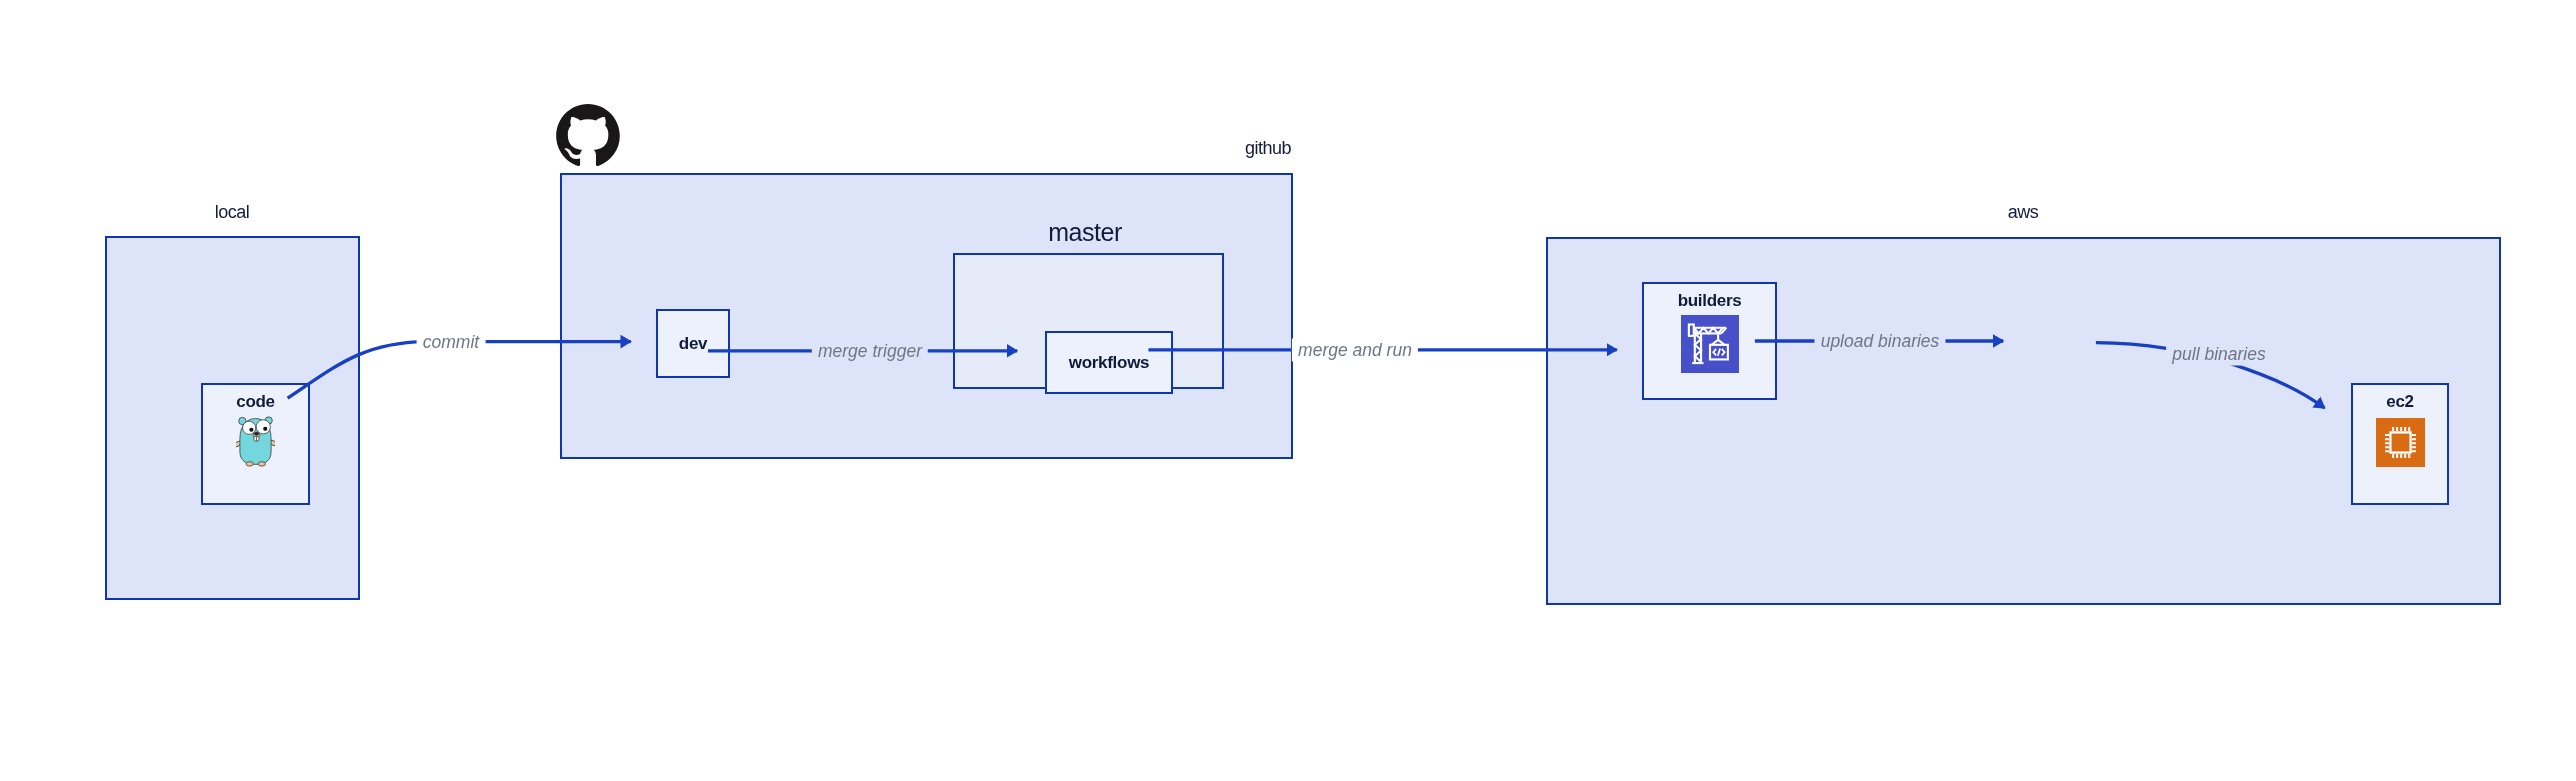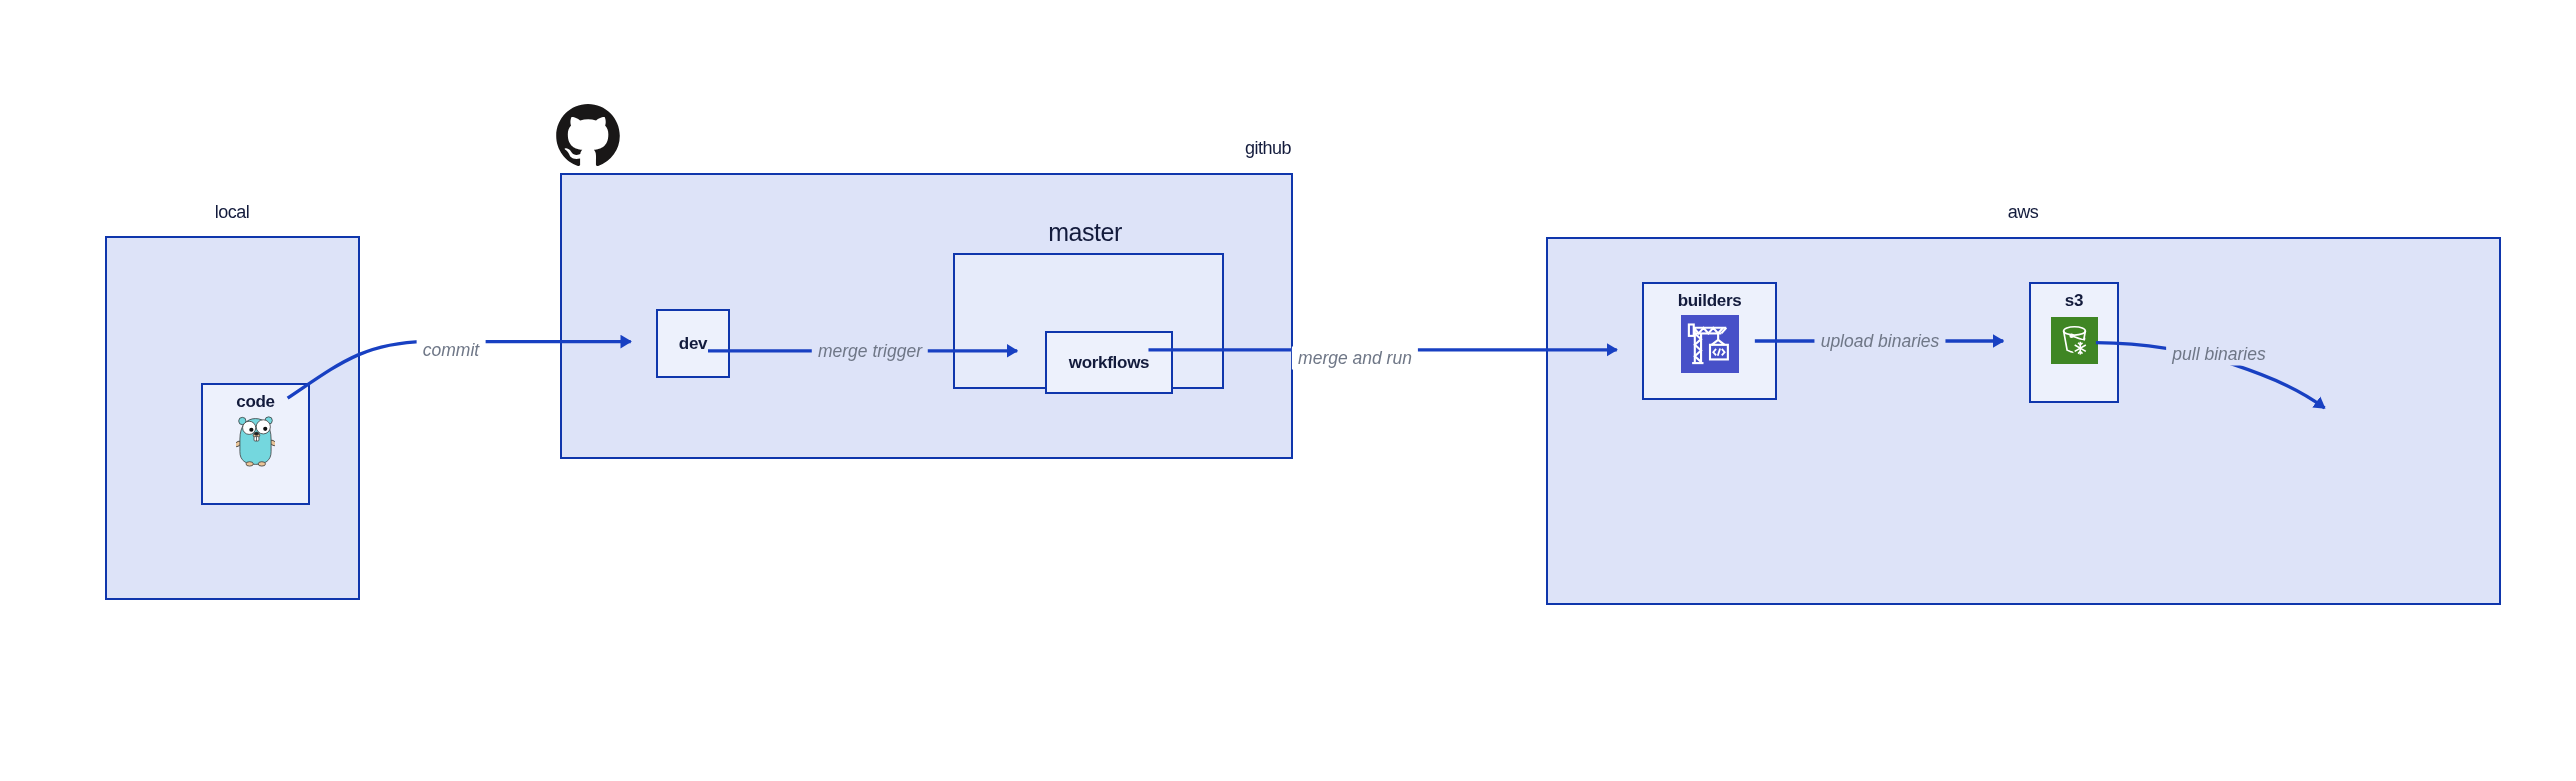--- a/index.html
+++ b/index.html
@@ -19,21 +19,21 @@
   .node-label{font-weight:700;font-size:17px;color:var(--heading-text);letter-spacing:-0.3px;}
   .pad-top .node-label{margin-top:7.2px;}
   .group-label{position:absolute;font-size:18px;color:var(--heading-text);letter-spacing:-0.5px;z-index:3;white-space:nowrap;}
   .center-x{transform:translateX(-50%);}
   .right-x{transform:translateX(-100%);}
   .icon-tile{display:flex;align-items:center;justify-content:center;}
   svg.edges{position:absolute;left:0;top:0;width:2604px;height:781px;z-index:4;pointer-events:none;}
   svg.edges path.wire{fill:none;stroke:var(--arrow);stroke-width:6.5px;}
   .edge-label{position:absolute;transform:translate(-50%,-50%);font-style:italic;font-size:17.5px;
     color:var(--edge-label-text);padding:1px 6.2px;white-space:nowrap;z-index:5;}
-  .bg-white{background:var(--canvas);margin-top:8px;}
+  .bg-white{background:var(--canvas);}
   .bg-lavender{background:var(--group-fill);}
   .diagram-title{position:absolute;font-size:40px;color:var(--heading-text);letter-spacing:-0.5px;
     text-decoration:underline;text-decoration-thickness:3.6px;text-underline-offset:7.2px;z-index:3;white-space:nowrap;}
   .gh-logo{position:absolute;z-index:3;}
 </style>
 </head>
 <body>
 
 <div class="canvas">
 
@@ -100,40 +100,35 @@
           <rect x="32" y="33" width="22" height="18"></rect>
           <g stroke-width="2.2">
             <path d="M39.5 38 L36 42 L39.5 46"></path>
             <path d="M44.5 37.5 L41.5 46.5"></path>
             <path d="M46.5 38 L50 42 L46.5 46"></path>
           </g>
         </svg>
       </div>
     </div>
 
-    <div class="node pad-top" style="left:461px;top:43px;width:90px;height:121px;">
-      <div class="node-label">s3</div>
-      <div class="icon-tile" style="width:47px;height:47px;background:var(--s3-icon-bg);margin-top:6.2px;">
-        <svg width="41" height="41" viewBox="0 0 64 64" fill="none" stroke="#ffffff" stroke-width="2.6">
-          <ellipse cx="32" cy="17" rx="17" ry="6.5"></ellipse>
-          <path d="M15 17 L20.5 47 Q32 54 43.5 47 L49 17"></path>
-          <circle cx="27.5" cy="24.5" r="2.2" fill="#ffffff"></circle>
-          <path d="M29.5 25.5 L45 31 Q48.5 31.5 47.5 27.5"></path>
-          <circle cx="41" cy="44" r="13" fill="var(--s3-icon-bg)" stroke="none"></circle>
-          <g stroke-width="2.4">
-            <path d="M41 34 V54"></path>
-            <path d="M32.3 39 L49.7 49"></path>
-            <path d="M32.3 49 L49.7 39"></path>
-            <path d="M37.5 35.5 L41 39 L44.5 35.5"></path>
-            <path d="M37.5 52.5 L41 49 L44.5 52.5"></path>
+
+    <div class="node pad-top" style="left:783px;top:144px;width:98px;height:122px;">
+      <div class="node-label">ec2</div>
+      <div class="icon-tile" style="width:49px;height:49px;background:var(--ec2-icon-bg);margin-top:6.2px;">
+        <svg width="43" height="43" viewBox="0 0 64 64" fill="none" stroke="#ffffff">
+          <rect x="17" y="17" width="30" height="30" stroke-width="3.4"></rect>
+          <g stroke-width="3">
+            <path d="M21 9 V15 M27 9 V15 M33 9 V15 M39 9 V15 M45 9 V15"></path>
+            <path d="M21 49 V55 M27 49 V55 M33 49 V55 M39 49 V55 M45 49 V55"></path>
+            <path d="M9 21 H15 M9 27 H15 M9 33 H15 M9 39 H15 M9 45 H15"></path>
+            <path d="M49 21 H55 M49 27 H55 M49 33 H55 M49 39 H55 M49 45 H55"></path>
           </g>
         </svg>
       </div>
     </div>
-
   </div>
 
   <svg class="edges" viewBox="0 0 5054 1516" width="2604" height="781">
     <defs>
       <marker id="arrow" viewBox="0 0 10 12" refX="9" refY="6" markerWidth="3.4" markerHeight="4.2" orient="auto-start-reverse">
         <path d="M0 0 L10 6 L0 12 Z" style="fill:var(--arrow)"></path>
       </marker>
     </defs>
     <path class="wire" marker-end="url(#arrow)" d="M 558 773 C 655 708 705 665 825 663 L 1224 663"></path>
     <path class="wire" marker-end="url(#arrow)" d="M 1374 681 L 1974 681"></path>

